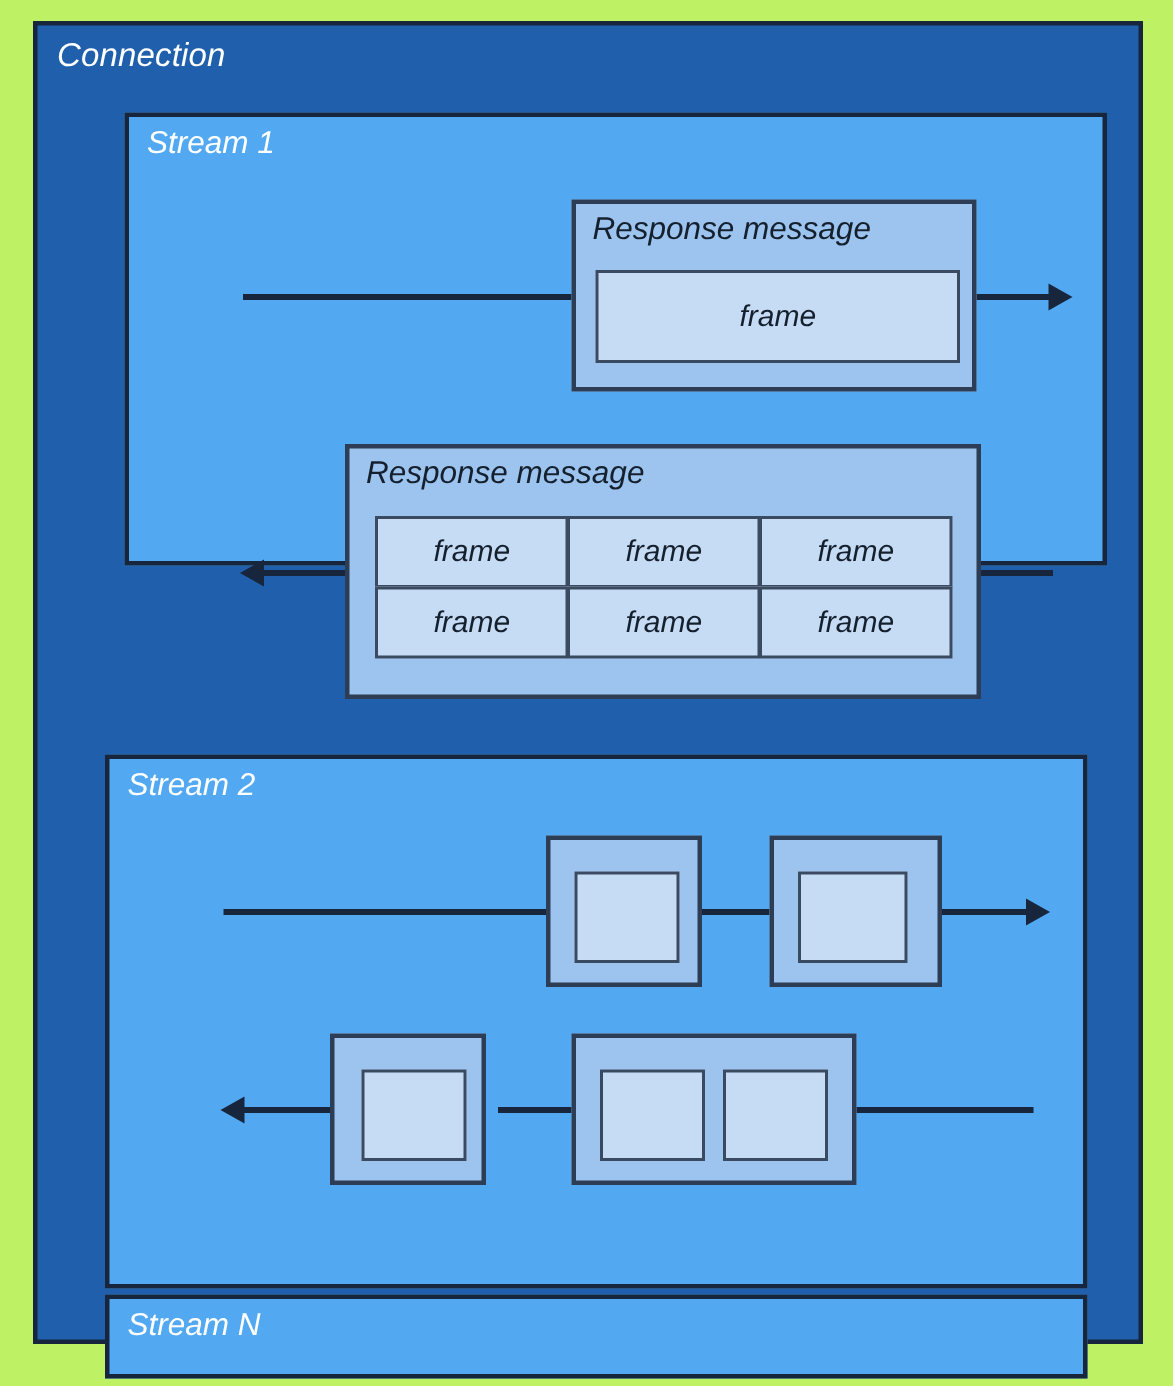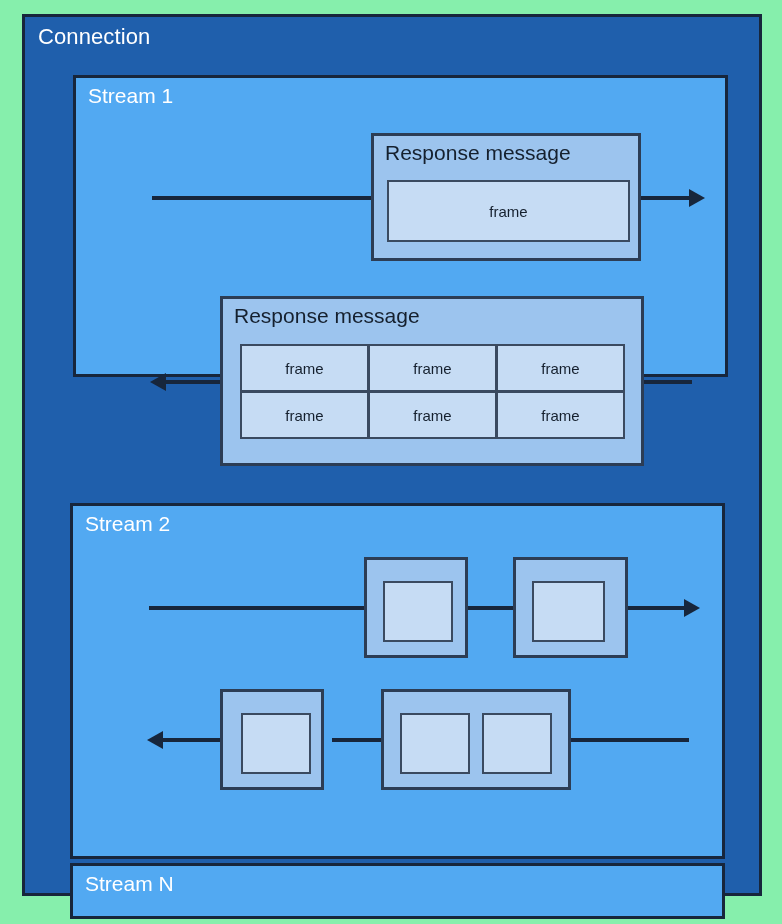--- a/index.html
+++ b/index.html
@@ -11,22 +11,23 @@
     width: 782px;
     height: 924px;
     font-family: "Liberation Sans", sans-serif;
     -webkit-font-smoothing: antialiased;
   }
 
   #canvas {
     position: relative;
     width: 782px;
     height: 924px;
-    background: #86efac;
+    background: #bef264;
     overflow: hidden;
+    font-style: italic;
   }
 
   
   .connection {
     position: absolute;
     left: 22px;
     top: 14px;
     width: 740px;
     height: 882px;
     background: #1F5FAC;
@@ -53,21 +54,21 @@
   .stream-label {
     position: absolute;
     left: 12px;
     top: 6px;
     font-size: 21px;
     color: #ffffff;
     white-space: nowrap;
     z-index: 5;
   }
 
-  #stream-1 { left: 48px; top: 58px;  width: 655px; height: 302px; }
+  #stream-1 { left: 58px; top: 58px;  width: 655px; height: 302px; }
   #stream-2 { left: 45px; top: 486px; width: 655px; height: 356px; }
   #stream-n { left: 45px; top: 806px; width: 655px; height: 56px; margin-top: 40px;  }
 
   
   .line {
     position: absolute;
     height: 4px;
     background: #17263C;
   }
   .arrow-head {
@@ -104,21 +105,21 @@
 
   
   .frame {
     position: absolute;
     background: #C6DCF4;
     border: 2px solid #3A4A60;
     box-sizing: border-box;
     display: flex;
     align-items: center;
     justify-content: center;
-    font-size: 15px;
+    font-size: 20px;
     color: #15202E;
   }
   .frame-blank { font-size: 0; }
 </style>
 </head>
 <body>
 
 <div id="canvas">
 
   <div class="connection">

